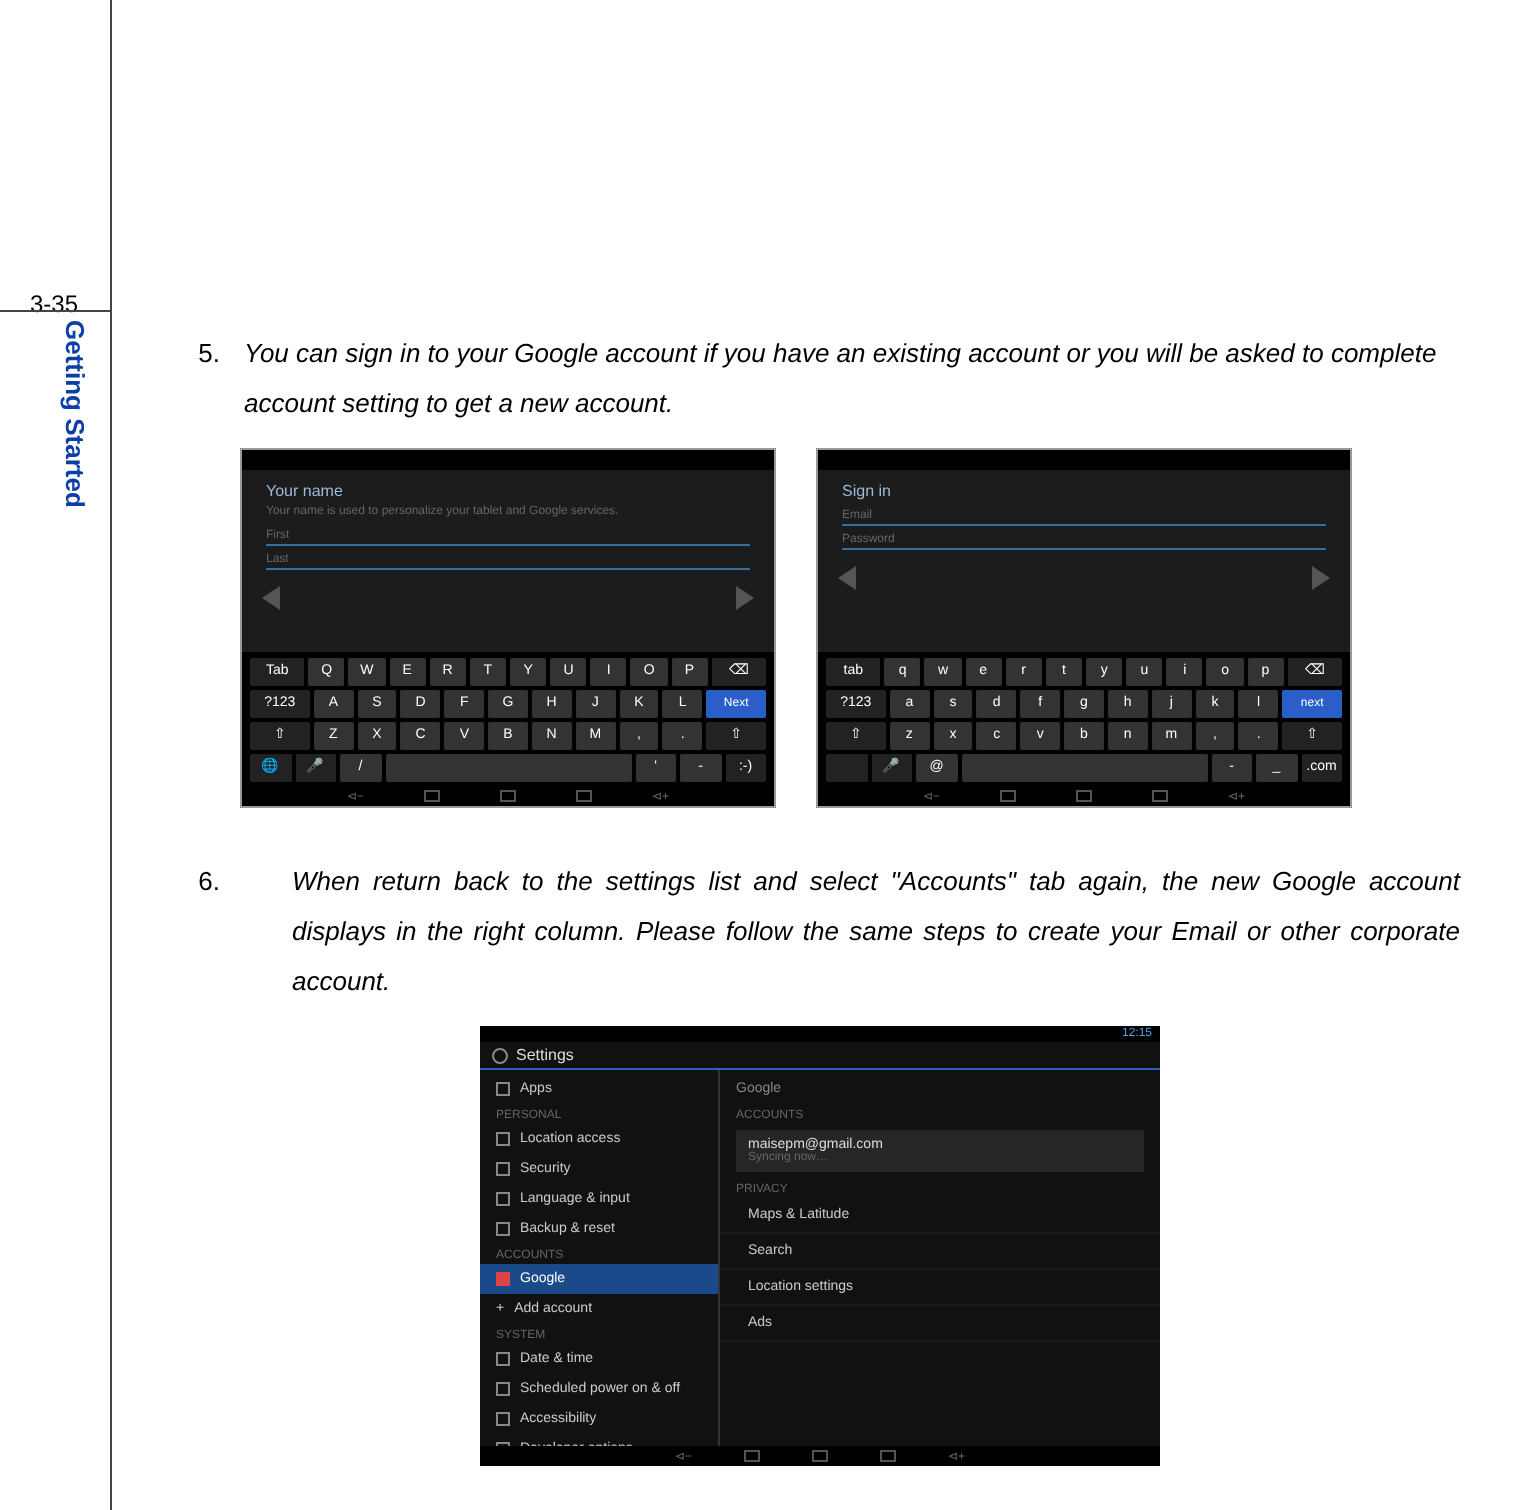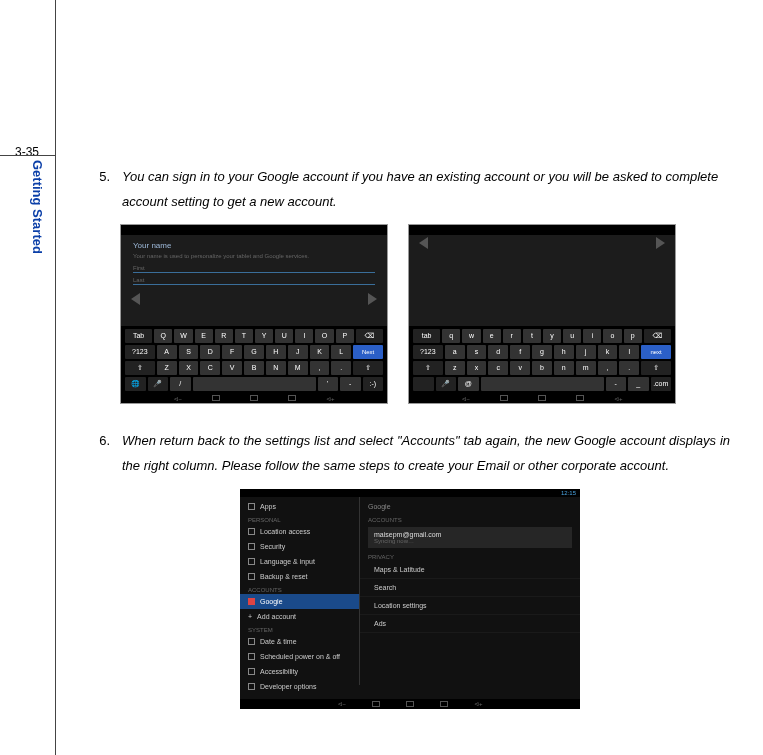--- a/index.html
+++ b/index.html
@@ -53,21 +53,21 @@
   .step {
     display: flex;
     gap: 12px;
     font-size: 13px;
     color: #000;
     line-height: 1.9;
     margin-bottom: 10px;
   }
   .step .num { flex: 0 0 20px; text-align: right; }
   .step .txt { flex: 1; font-style: italic; }
-  .justify { text-align: justify; }
+  .justify { text-align: justify; margin-left: 24px; }
 
   .shots-row {
     display: flex;
     gap: 20px;
     margin: 5px 0 25px 30px;
   }
   .shot {
     width: 268px;
     height: 180px;
     background: #1c1c1c;
@@ -317,20 +317,25 @@
         <span class="nav-vol">⊲−</span>
         <span class="nav-icn"></span>
         <span class="nav-icn"></span>
         <span class="nav-icn"></span>
         <span class="nav-vol">⊲+</span>
       </div>
     </div>
 
     <div class="shot lc">
       <div class="topbar"></div>
+      <div class="form-area">
+        <div class="form-title">Sign in</div>
+        <div class="input-field">Email</div>
+        <div class="input-field">Password</div>
+      </div>
       <div class="arrow-row">
         <div class="tri-l"></div>
         <div class="tri-r"></div>
       </div>
       <div class="keyboard">
         <div class="krow">
           <div class="key dark wide2">Tab</div>
           <div class="key">q</div>
           <div class="key">w</div>
           <div class="key">e</div>
@@ -391,20 +396,24 @@
   </div>
 
   <div class="step">
     <div class="num">6.</div>
     <div class="txt justify">When return back to the settings list and select "Accounts" tab again, the new Google account displays in the right column. Please follow the same steps to create your Email or other corporate account.</div>
   </div>
 
   <div class="shot3-wrap">
     <div class="shot3">
       <div class="statusbar">12:15</div>
+      <div class="titlebar">
+        <span class="cog"></span>
+        <span>Settings</span>
+      </div>
       <div class="cols">
         <div class="col-l">
           <div class="itm">
               <span class="ic"></span>
               <span>Apps</span>
             </div>
           <div class="hdr">PERSONAL</div>
           <div class="itm">
               <span class="ic"></span>
               <span>Location access</span>

